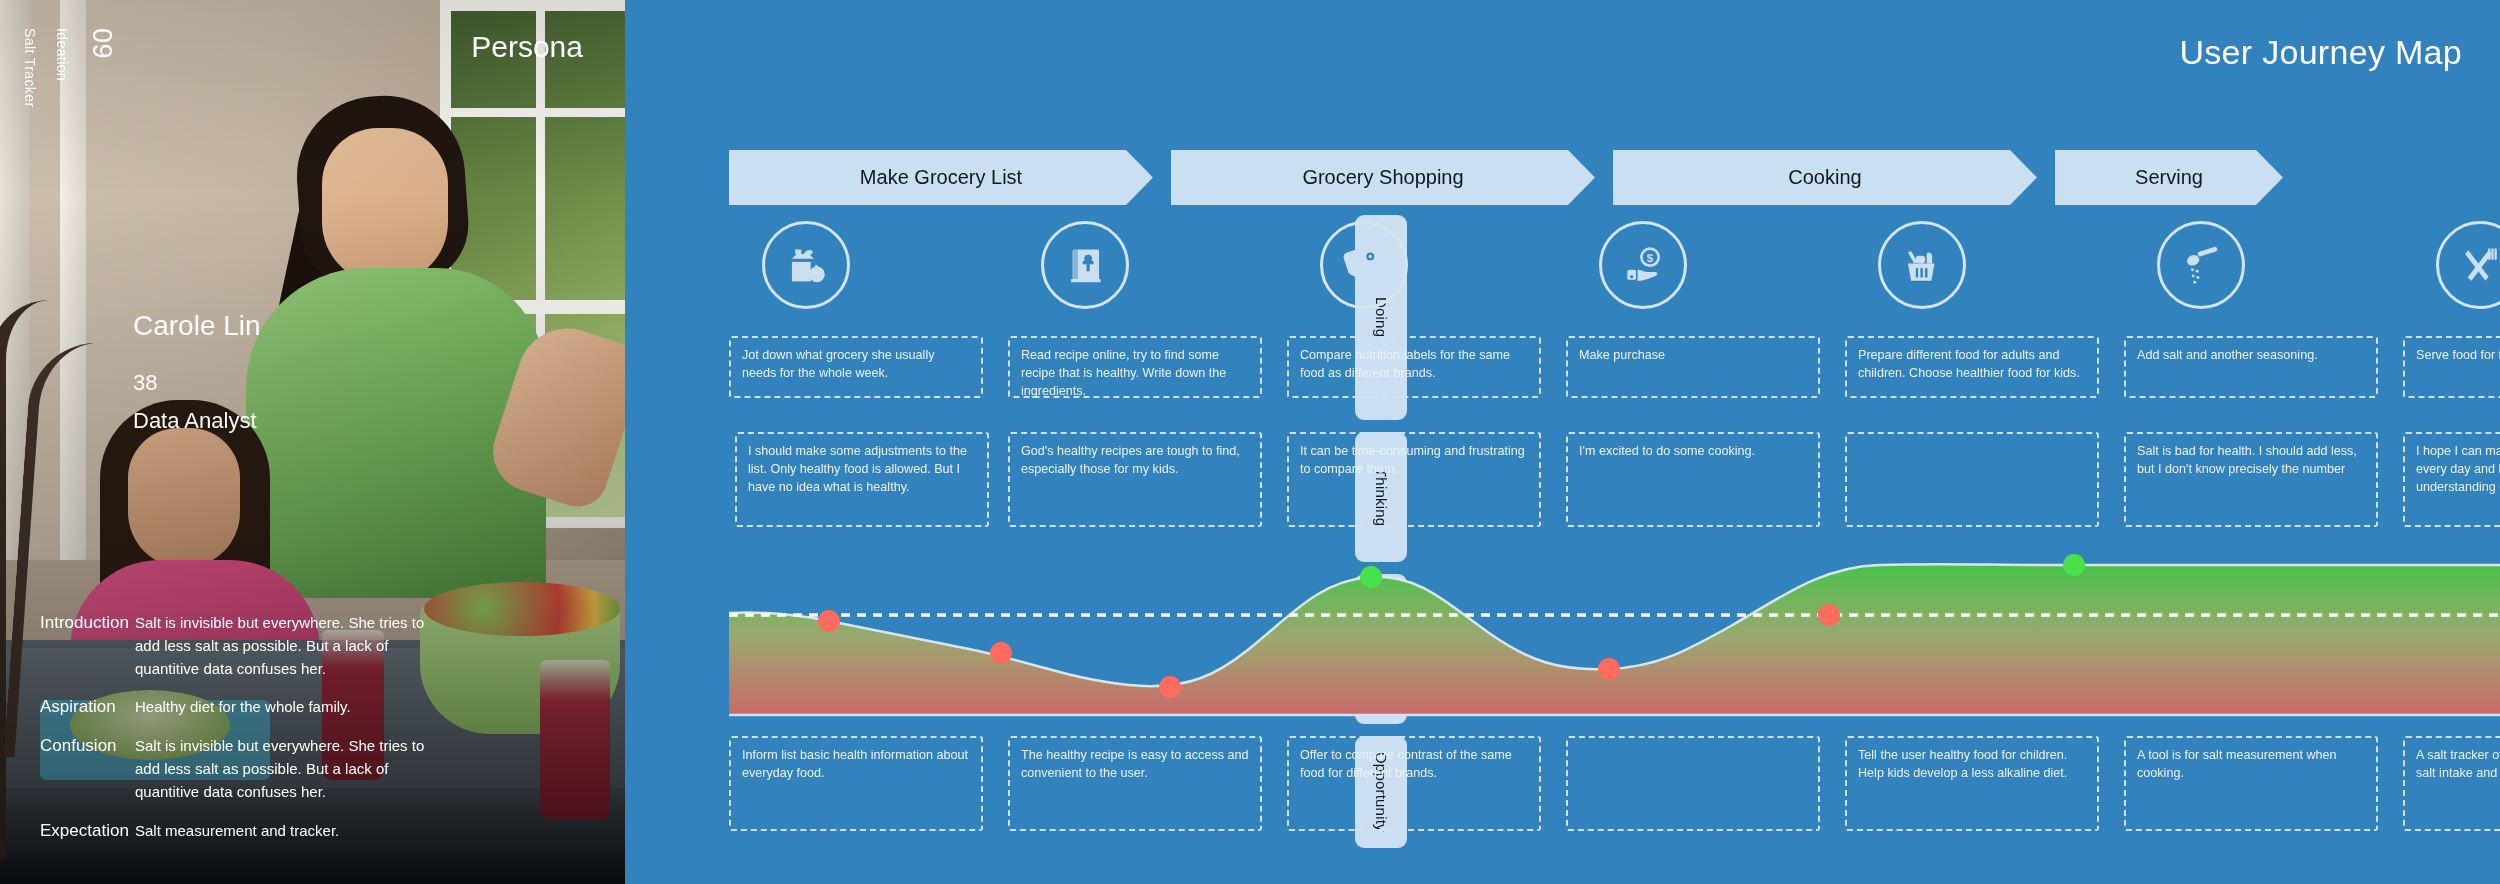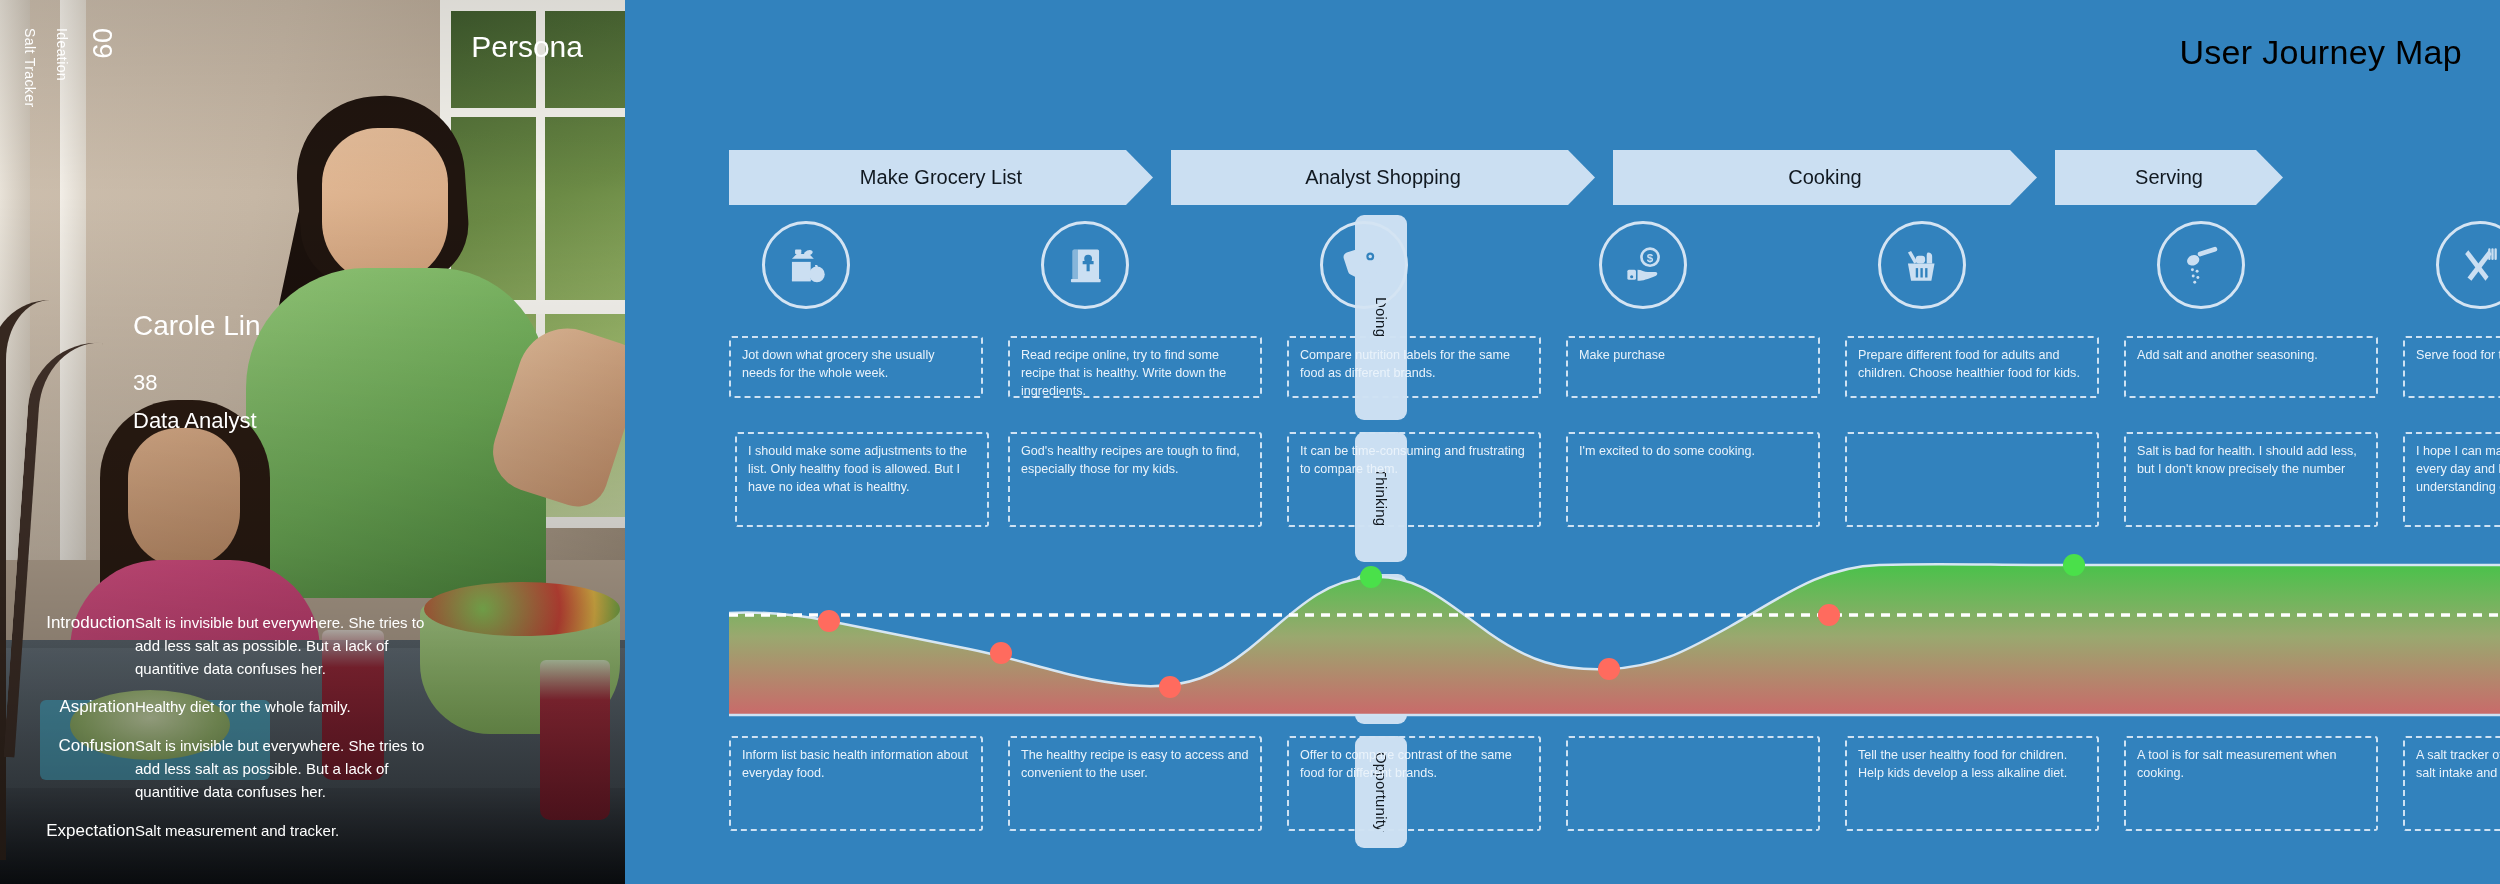--- a/index.html
+++ b/index.html
@@ -84,27 +84,27 @@
   .vl-idea { left:54px; top:28px; font-size:14px; }
   .vl-num  { left:86px; top:28px; font-size:27px; }
   .persona-word { position:absolute; right:42px; top:30px; color:#fff; font-size:30px; }
 
   .p-name { position:absolute; left:133px; top:310px; color:#fff; font-size:28px; }
   .p-age  { position:absolute; left:133px; top:370px; color:#fff; font-size:22px; }
   .p-role { position:absolute; left:133px; top:408px; color:#fff; font-size:22px; }
 
   .p-rows { position:absolute; left:40px; top:612px; width:560px; }
   .p-row { display:flex; margin-bottom:16px; }
-  .p-row-label { width:95px; flex:0 0 95px; color:#fff; font-size:17px; line-height:1.35;text-align:right; }
+  .p-row-label { width:95px; flex:0 0 95px; color:#fff; font-size:17px; line-height:1.35; }
   .p-row-text { color:#fff; font-size:15px; line-height:1.52; max-width:305px; }
 
   
   .map-panel { position:relative; flex:1 1 auto; height:884px; background:#3282bd; }
   .map-title { position:absolute; right:38px; top:52px; transform:translateY(-50%);
-     color:#000000; font-size:34px; font-weight:400; letter-spacing:.3px;text-align:center; }
+     color:#ffffff; font-size:34px; font-weight:400; letter-spacing:.3px;text-align:center; }
 
   .row-label { position:absolute; left:730px; width:52px;
      background:#cbdff2; border-radius:9px; display:flex; align-items:center;
      justify-content:center; color:#11181f; }
   .row-label span { writing-mode: vertical-rl; font-size:15px; letter-spacing:.2px; }
   .row-label.horiz span { writing-mode: horizontal-tb; }
   .chev { position:absolute; top:150px; height:55px; background:#cbdff2;
      display:flex; align-items:center; justify-content:center;
      clip-path: polygon(0 0, calc(100% - 27px) 0, 100% 50%, calc(100% - 27px) 100%, 0 100%);
      color:#101820; font-size:20px; }
@@ -224,21 +224,21 @@
       </svg>
     </div>
     <div class="row-label" style="top:736px;height:112px;">
       <span>Opportunity</span>
     </div>
 
     <div class="chev" style="left:104px;width:424px;">
       <span>Make Grocery List</span>
     </div>
     <div class="chev" style="left:546px;width:424px;">
-      <span>Analyst Shopping</span>
+      <span>Grocery Shopping</span>
     </div>
     <div class="chev" style="left:988px;width:424px;">
       <span>Cooking</span>
     </div>
     <div class="chev" style="left:1430px;width:228px;">
       <span>Serving</span>
     </div>
 
     <div class="icon-circle" style="left:137px;top:221px;">
       <svg viewBox="0 0 64 64">

